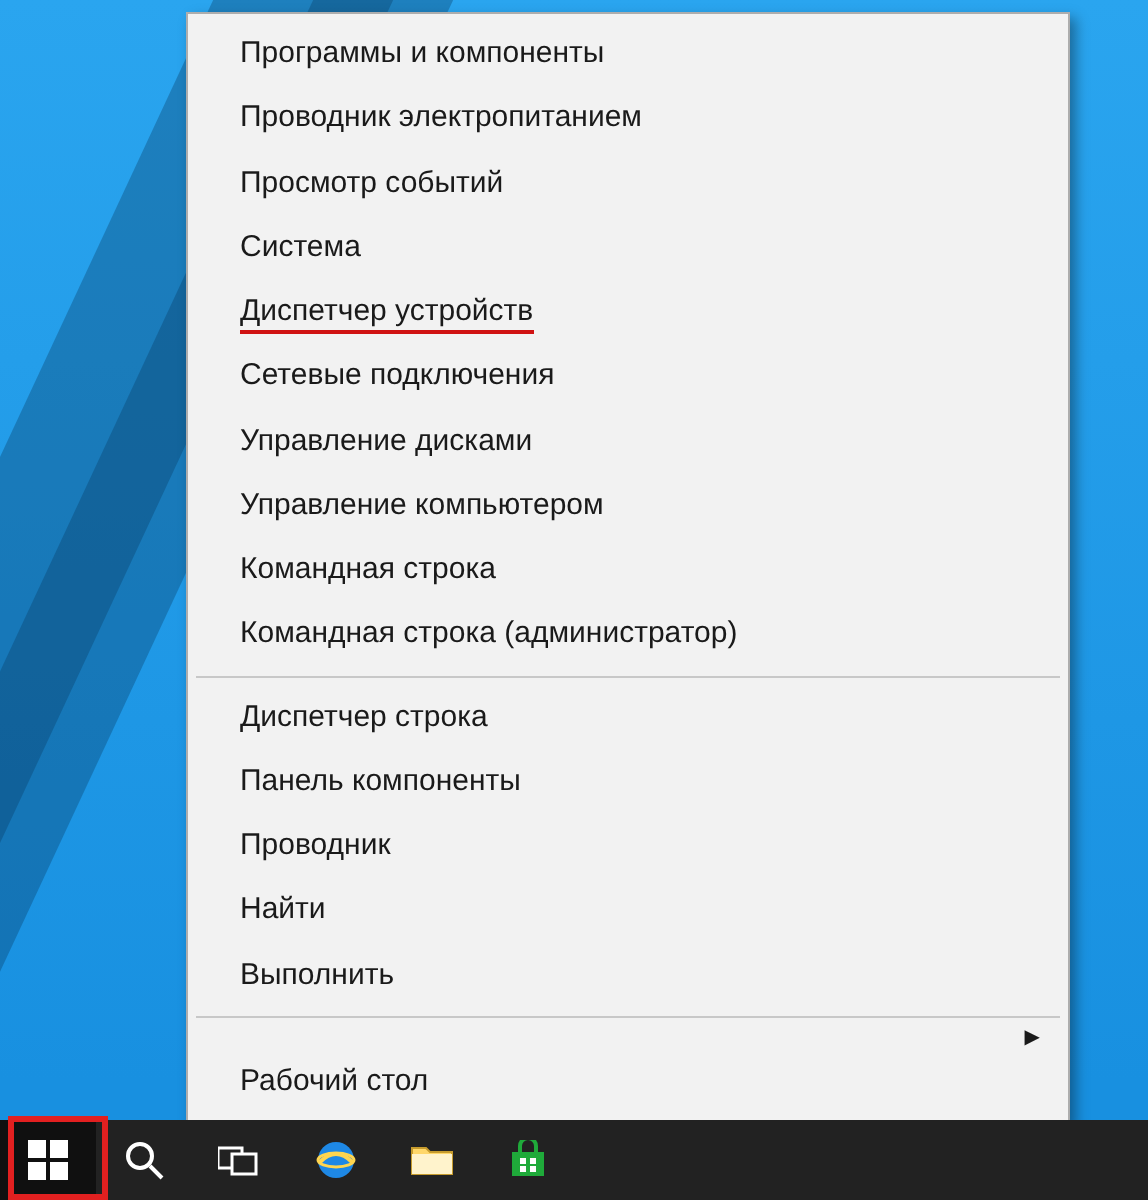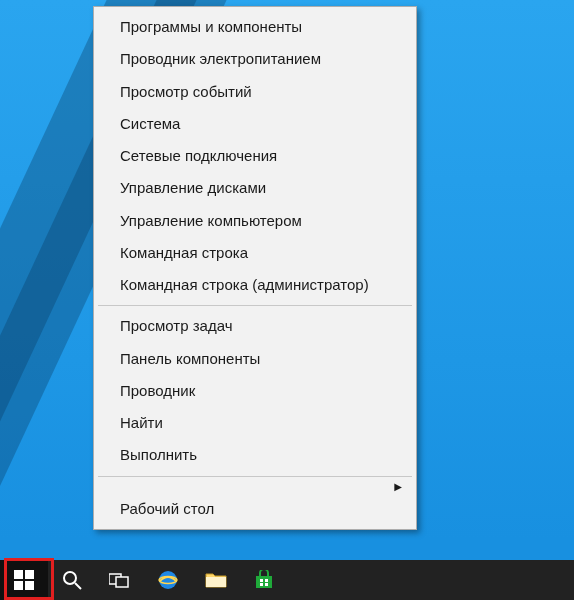--- a/index.html
+++ b/index.html
@@ -23,21 +23,21 @@
     background: rgba(8,60,100,0.35);
     transform: skewX(-25deg);
   }
   .desktop::before { width:90px; height:600px; left:-10px; top:-50px; }
   .desktop::after  { width:70px; height:600px; left:40px;  top:-50px; }
 
   .context-menu {
     position: absolute;
     left: 93px;
     top: 6px;
-    width: 324px;
+    width: 442px;
     background: #f2f2f2;
     border: 1px solid #adadad;
     box-shadow: 3px 3px 6px rgba(0,0,0,0.35);
     padding: 4px 2px;
   }
   .menu-item {
     position: relative;
     font-size: 15px;
     color: #1a1a1a;
     padding: 6px 20px 6px 24px;
@@ -101,40 +101,43 @@
   </div>
   <div class="menu-item">
     <span class="label-text">Проводник электропитанием</span>
   </div>
   <div class="menu-item">
     <span class="label-text">Просмотр событий</span>
   </div>
   <div class="menu-item">
     <span class="label-text">Система</span>
   </div>
+  <div class="menu-item highlighted">
+    <span class="label-text">Диспетчер устройств</span>
+  </div>
   <div class="menu-item">
     <span class="label-text">Сетевые подключения</span>
   </div>
   <div class="menu-item">
     <span class="label-text">Управление дисками</span>
   </div>
   <div class="menu-item">
     <span class="label-text">Управление компьютером</span>
   </div>
   <div class="menu-item">
     <span class="label-text">Командная строка</span>
   </div>
   <div class="menu-item">
     <span class="label-text">Командная строка (администратор)</span>
   </div>
 
   <div class="menu-sep"></div>
 
   <div class="menu-item">
-    <span class="label-text">Просмотр задач</span>
+    <span class="label-text">Диспетчер строка</span>
   </div>
   <div class="menu-item">
     <span class="label-text">Панель компоненты</span>
   </div>
   <div class="menu-item">
     <span class="label-text">Проводник</span>
   </div>
   <div class="menu-item">
     <span class="label-text">Найти</span>
   </div>

